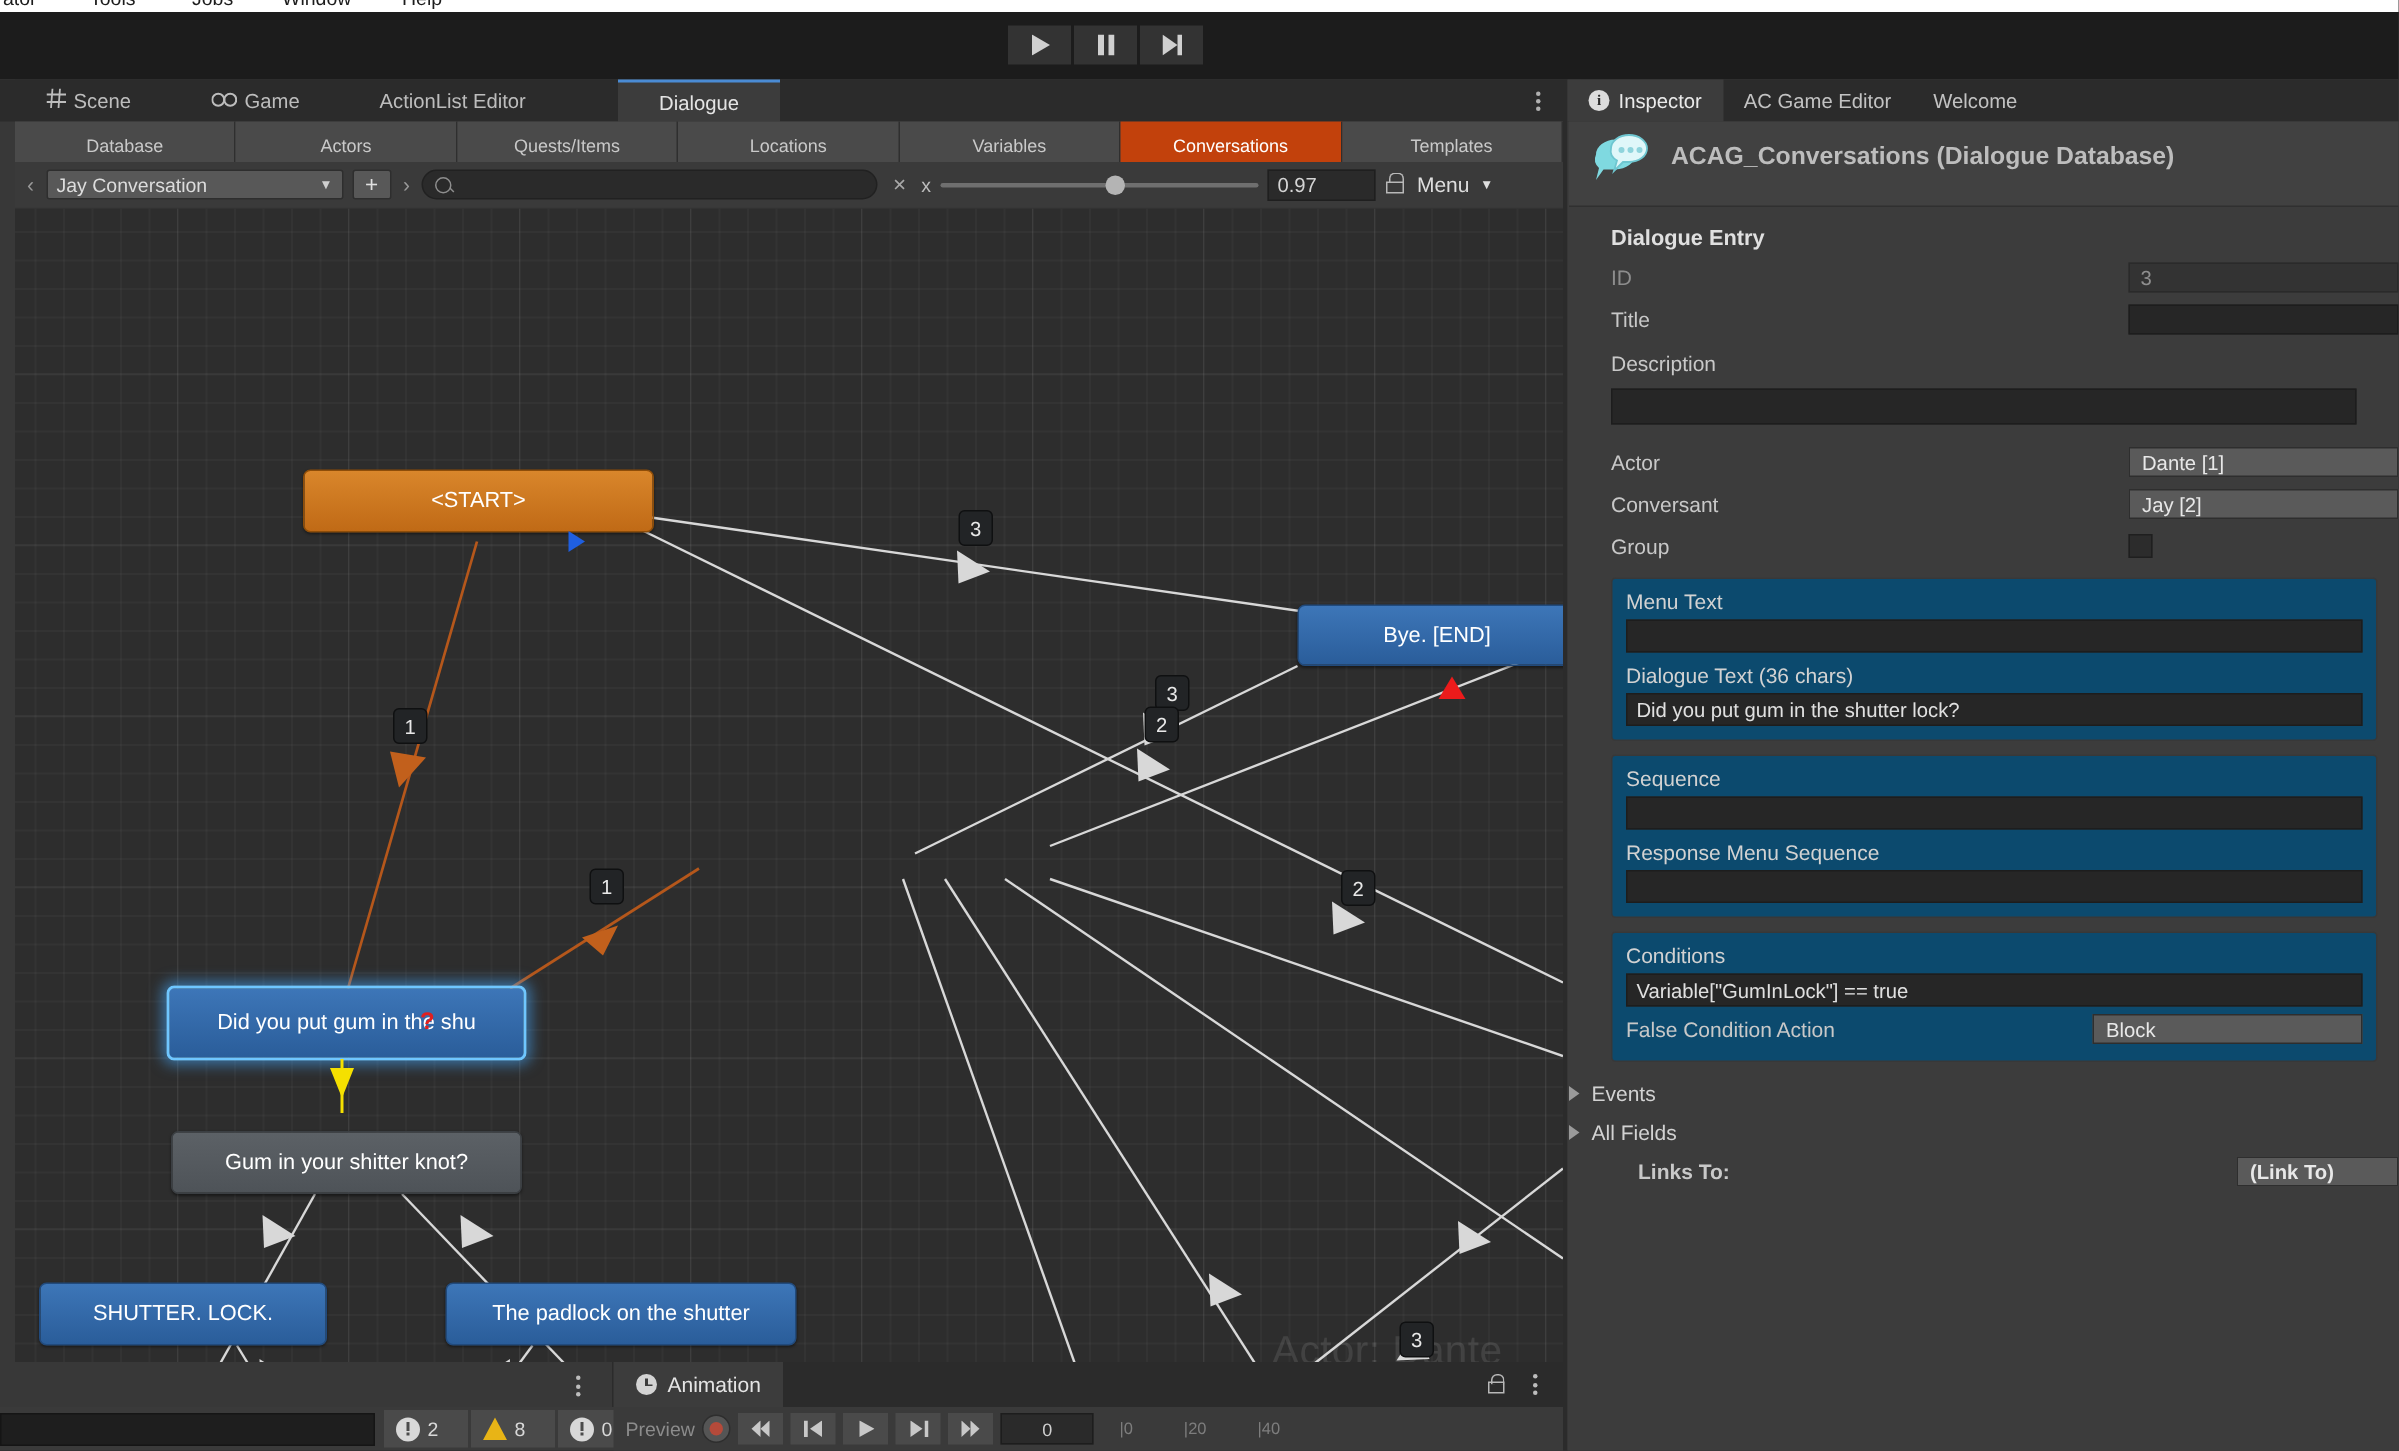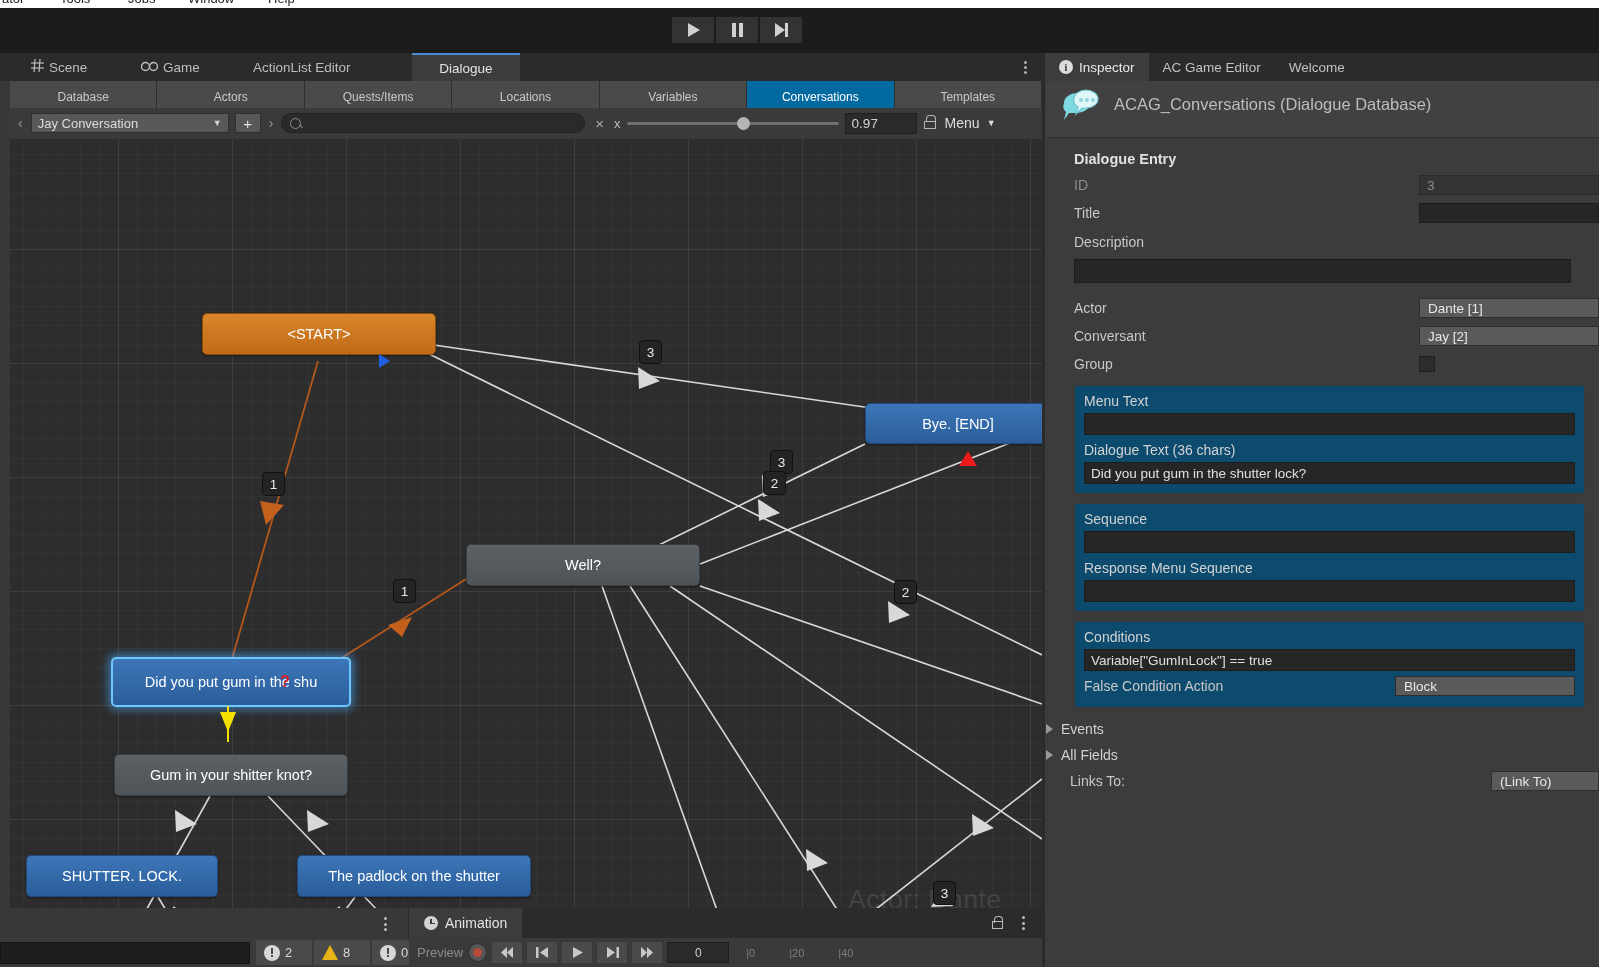--- a/index.html
+++ b/index.html
@@ -26,21 +26,21 @@
   .wtab.active{background:#3c3c3c;color:#e4e4e4;border-top:2px solid #4a8bd4;}
   .kebab{position:absolute;right:10px;top:5px;width:14px;height:18px;display:flex;
          flex-direction:column;align-items:center;justify-content:center;gap:2px;}
   .kebab i{width:3px;height:3px;border-radius:50%;background:#b0b0b0;display:block;}
 
   
   .subrow{position:absolute;left:10px;top:28px;width:1032px;height:27px;display:flex;}
   .subtab{flex:1;height:32px;display:flex;align-items:center;justify-content:center;
           font-size:12px;color:#c9c9c9;background:#4a4a4a;border-right:1px solid #2f2f2f;
           box-sizing:border-box;}
-  .subtab.sel{background:#0369a1;color:#ffffff;}
+  .subtab.sel{background:#c2410c;color:#ffffff;}
 
   
   .convbar{position:absolute;left:10px;top:55px;width:1032px;height:30px;background:#3a3a3a;
            display:flex;align-items:center;gap:6px;padding:0 6px;box-sizing:border-box;}
   .chev{font-size:14px;color:#9a9a9a;padding:0 2px;}
   .popup{height:20px;min-width:198px;background:#585858;border:1px solid #2e2e2e;border-radius:2px;
          display:flex;align-items:center;justify-content:space-between;padding:0 6px;
          font-size:13px;color:#dcdcdc;box-sizing:border-box;}
   .popup .caret{font-size:9px;color:#cfcfcf;margin-left:8px;}
   .plusbtn{width:26px;height:20px;background:#585858;border:1px solid #2e2e2e;border-radius:2px;
@@ -145,21 +145,21 @@
   .itab{height:28px;display:flex;align-items:center;gap:6px;padding:0 14px;font-size:13.5px;
         color:#c2c2c2;box-sizing:border-box;}
   .itab.active{background:#3c3c3c;color:#eaeaea;}
   .iicon{width:14px;height:14px;border-radius:50%;background:#dcdcdc;color:#2b2b2b;font-size:10px;
          font-weight:bold;display:flex;align-items:center;justify-content:center;
          font-family:"Liberation Serif",serif;}
   .asshead{position:absolute;left:1px;top:28px;width:553px;height:57px;background:#414141;
            border-bottom:1px solid #303030;display:flex;align-items:flex-start;gap:10px;
            padding:8px 0 0 14px;box-sizing:border-box;}
   .bubbleicn{width:44px;height:36px;position:relative;flex:none;}
-  .assname{font-size:16.5px;color:#bdbdbd;padding-top:6px;white-space:nowrap;}
+  .assname{font-size:16.5px;color:#bdbdbd;padding-top:6px;white-space:nowrap;font-weight:bold;}
   .body{position:absolute;left:1px;top:86px;width:553px;bottom:0;overflow:hidden;}
   .sechead{font-size:14.5px;font-weight:bold;color:#e0e0e0;margin:12px 0 6px 28px;}
   .frow{display:flex;align-items:center;height:24px;padding-left:28px;box-sizing:border-box;}
   .flabel{font-size:14px;color:#c8c8c8;flex:none;}
   .flabel.dim{color:#8d8d8d;}
   .fspacer{flex:1;}
   .ro{width:170px;height:20px;background:#333333;border:1px solid #2a2a2a;display:flex;
       align-items:center;padding-left:7px;font-size:13.5px;color:#8f8f8f;box-sizing:border-box;}
   .tf{width:170px;height:20px;background:#262626;border:1px solid #1d1d1d;box-sizing:border-box;}
   .pop2{width:160px;height:20px;background:#5a5a5a;border:1px solid #2e2e2e;display:flex;
@@ -169,21 +169,21 @@
   .panel{margin:9px 14px 0 28px;background:#0c4a6e;border:1px solid #383838;border-radius:3px;
          padding:7px 9px 9px 9px;box-sizing:border-box;}
   .plabel{font-size:14px;color:#d2d2d2;margin-bottom:4px;}
   .pinput{height:22px;background:#262626;border:1px solid #1d1d1d;display:flex;align-items:center;
           padding-left:6px;font-size:13.5px;color:#e0e0e0;box-sizing:border-box;}
   .prow{display:flex;align-items:center;height:24px;margin-top:3px;}
   .foldrow{display:flex;align-items:center;gap:8px;height:26px;font-size:14px;
            color:#d2d2d2;}
   .tri{width:0;height:0;border-left:7px solid #9a9a9a;border-top:5px solid transparent;
        border-bottom:5px solid transparent;}
-  .linkrow{display:flex;align-items:center;height:26px;padding-left:24px;}
+  .linkrow{display:flex;align-items:center;height:26px;padding-left:46px;font-weight:bold;}
   .linkbtn{width:108px;height:20px;background:#5a5a5a;border:1px solid #2e2e2e;display:flex;
            align-items:center;padding-left:8px;font-size:13.5px;color:#e8e8e8;box-sizing:border-box;}
 
   
   .railL{position:absolute;left:0;top:53px;width:10px;height:855px;background:#383838;}
   .scrollv{position:absolute;left:1px;top:110px;width:7px;height:600px;background:#5e5e5e;border-radius:4px;}
   .vsplit{position:absolute;left:1042px;top:53px;width:3px;height:914px;background:#2b2b2b;}
 </style>
 </head>
 <body>
@@ -362,23 +362,20 @@
       <div class="node start" style="left:192px;top:174px;width:234px;height:42px">
         <span>&lt;START&gt;</span>
       </div>
       <div class="bluearrow" style="left:369px;top:215px"></div>
 
       <div class="node blue" style="left:855px;top:264px;width:186px;height:41px">
         <span>Bye. [END]</span>
       </div>
       <div class="redtri" style="left:949px;top:312px"></div>
 
-      <div class="node gray" style="left:456px;top:405px;width:234px;height:42px">
-        <span>Well?</span>
-      </div>
 
       <div class="node blue sel" style="left:101px;top:518px;width:240px;height:50px">
         <span>Did you put gum in the shu</span>
       </div>
       <div class="qmark" style="left:270px;top:534px">?</div>
       <svg style="position:absolute;left:206px;top:567px" width="24" height="36">
         <line x1="12" y1="0" x2="12" y2="36" stroke="#f5e000" stroke-width="2"></line>
         <polygon points="4,6 20,6 12,26" fill="#f5e000"></polygon>
       </svg>
 

